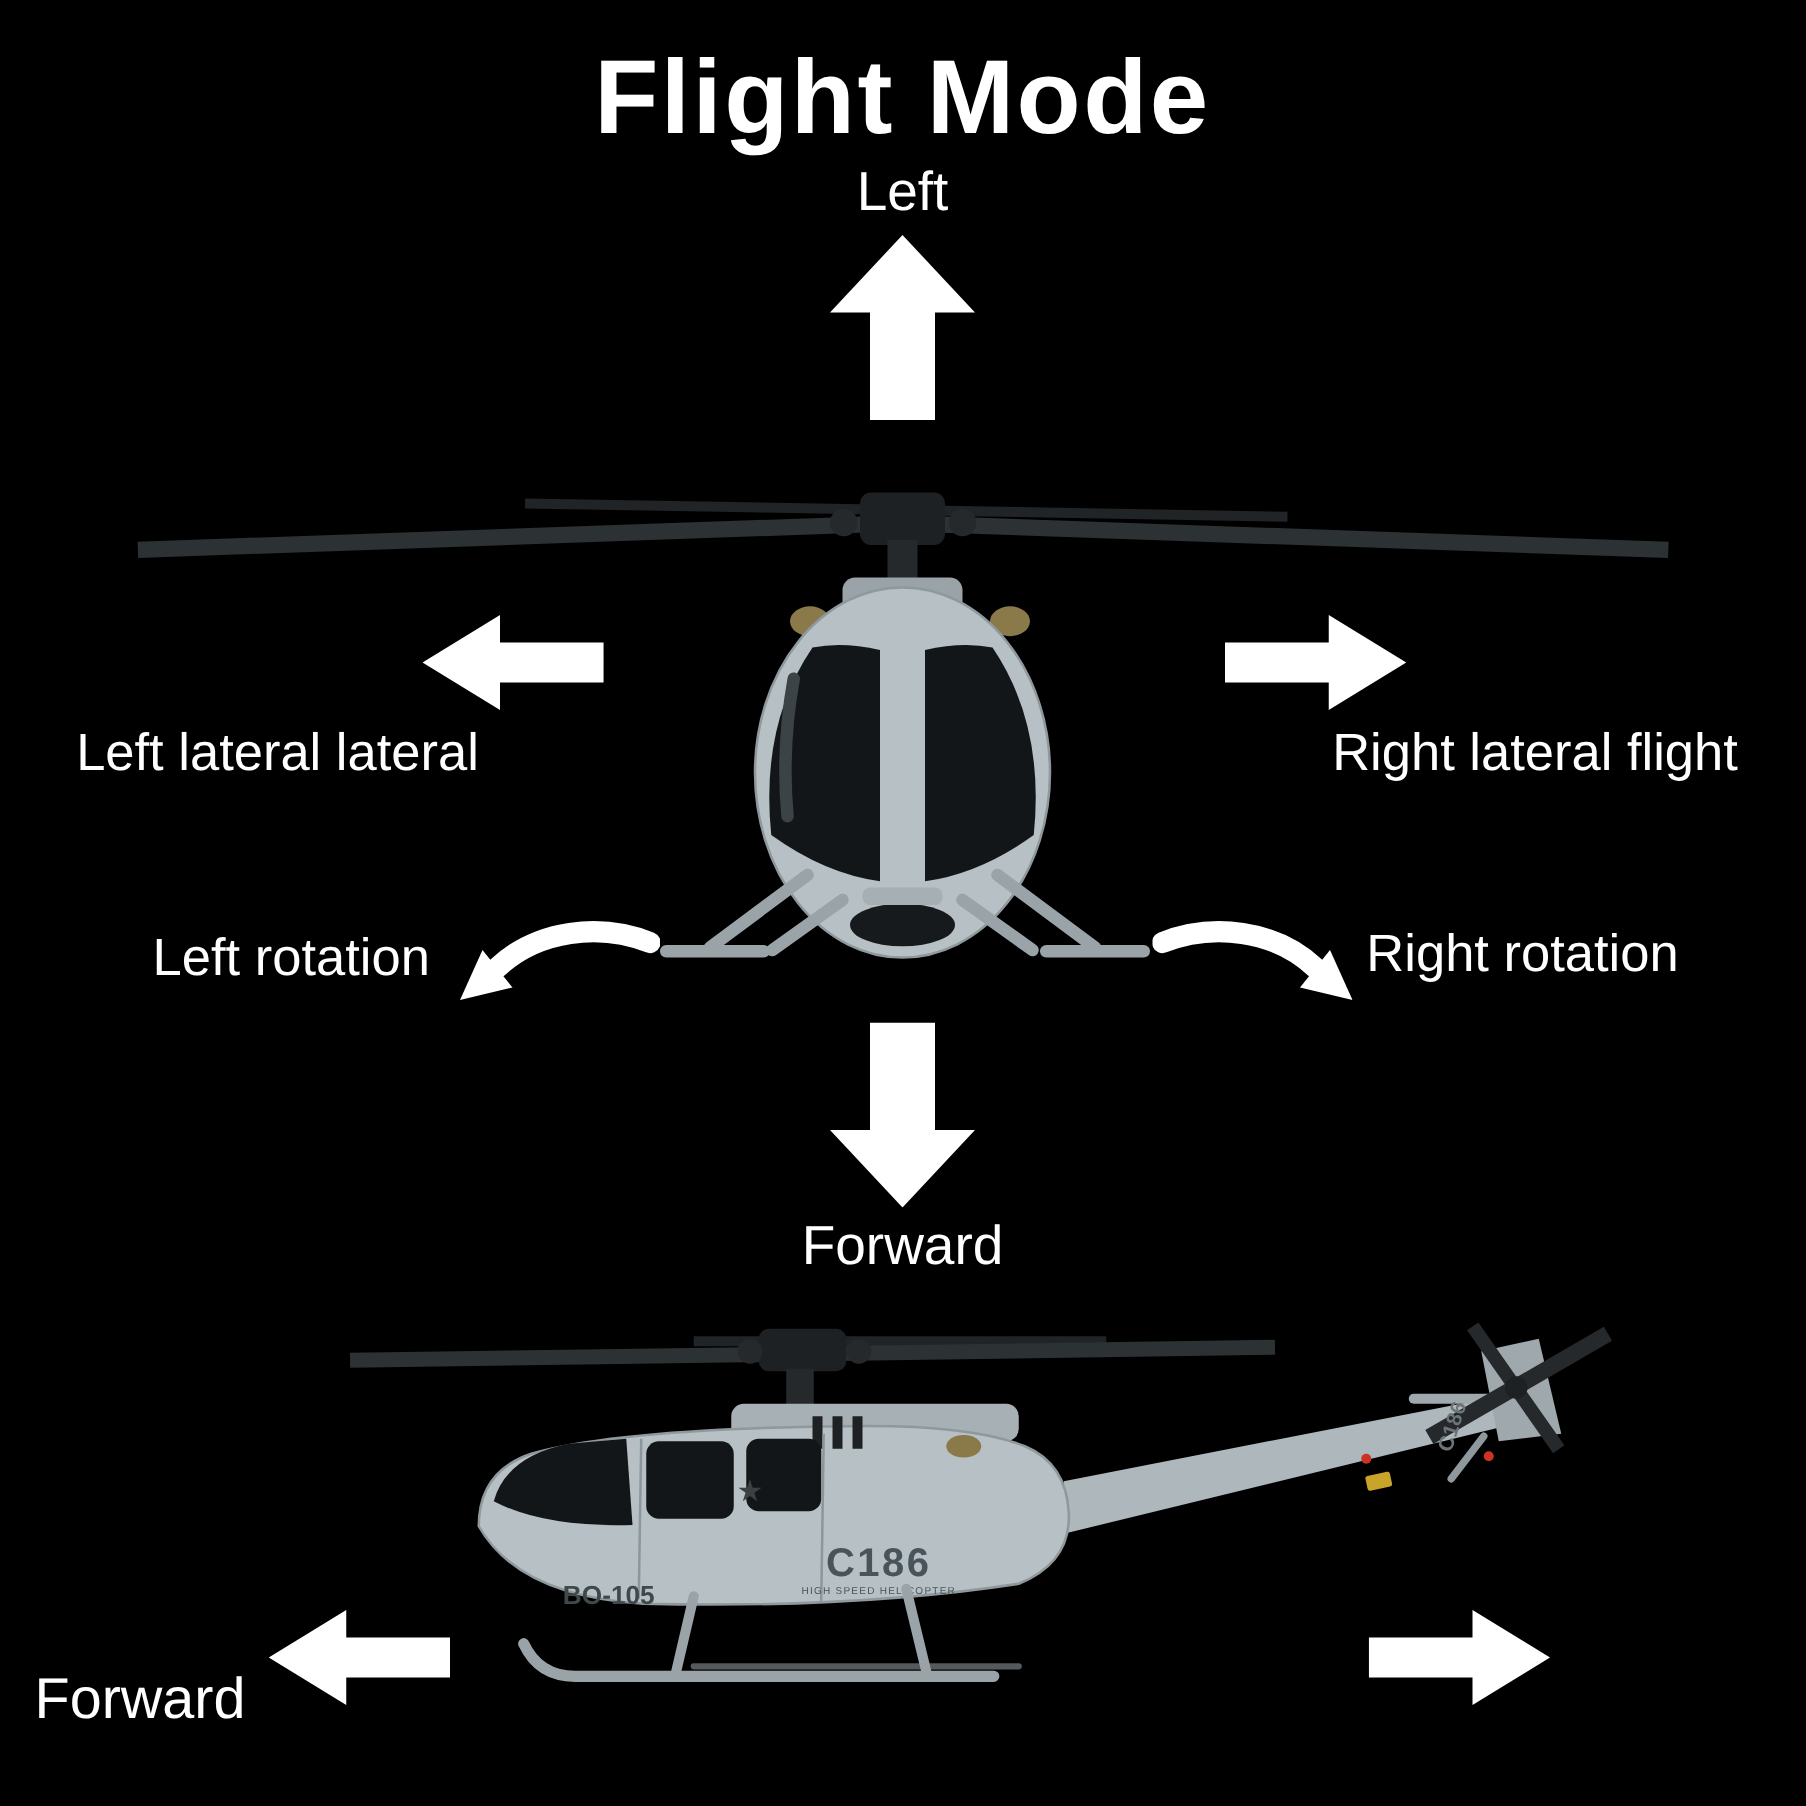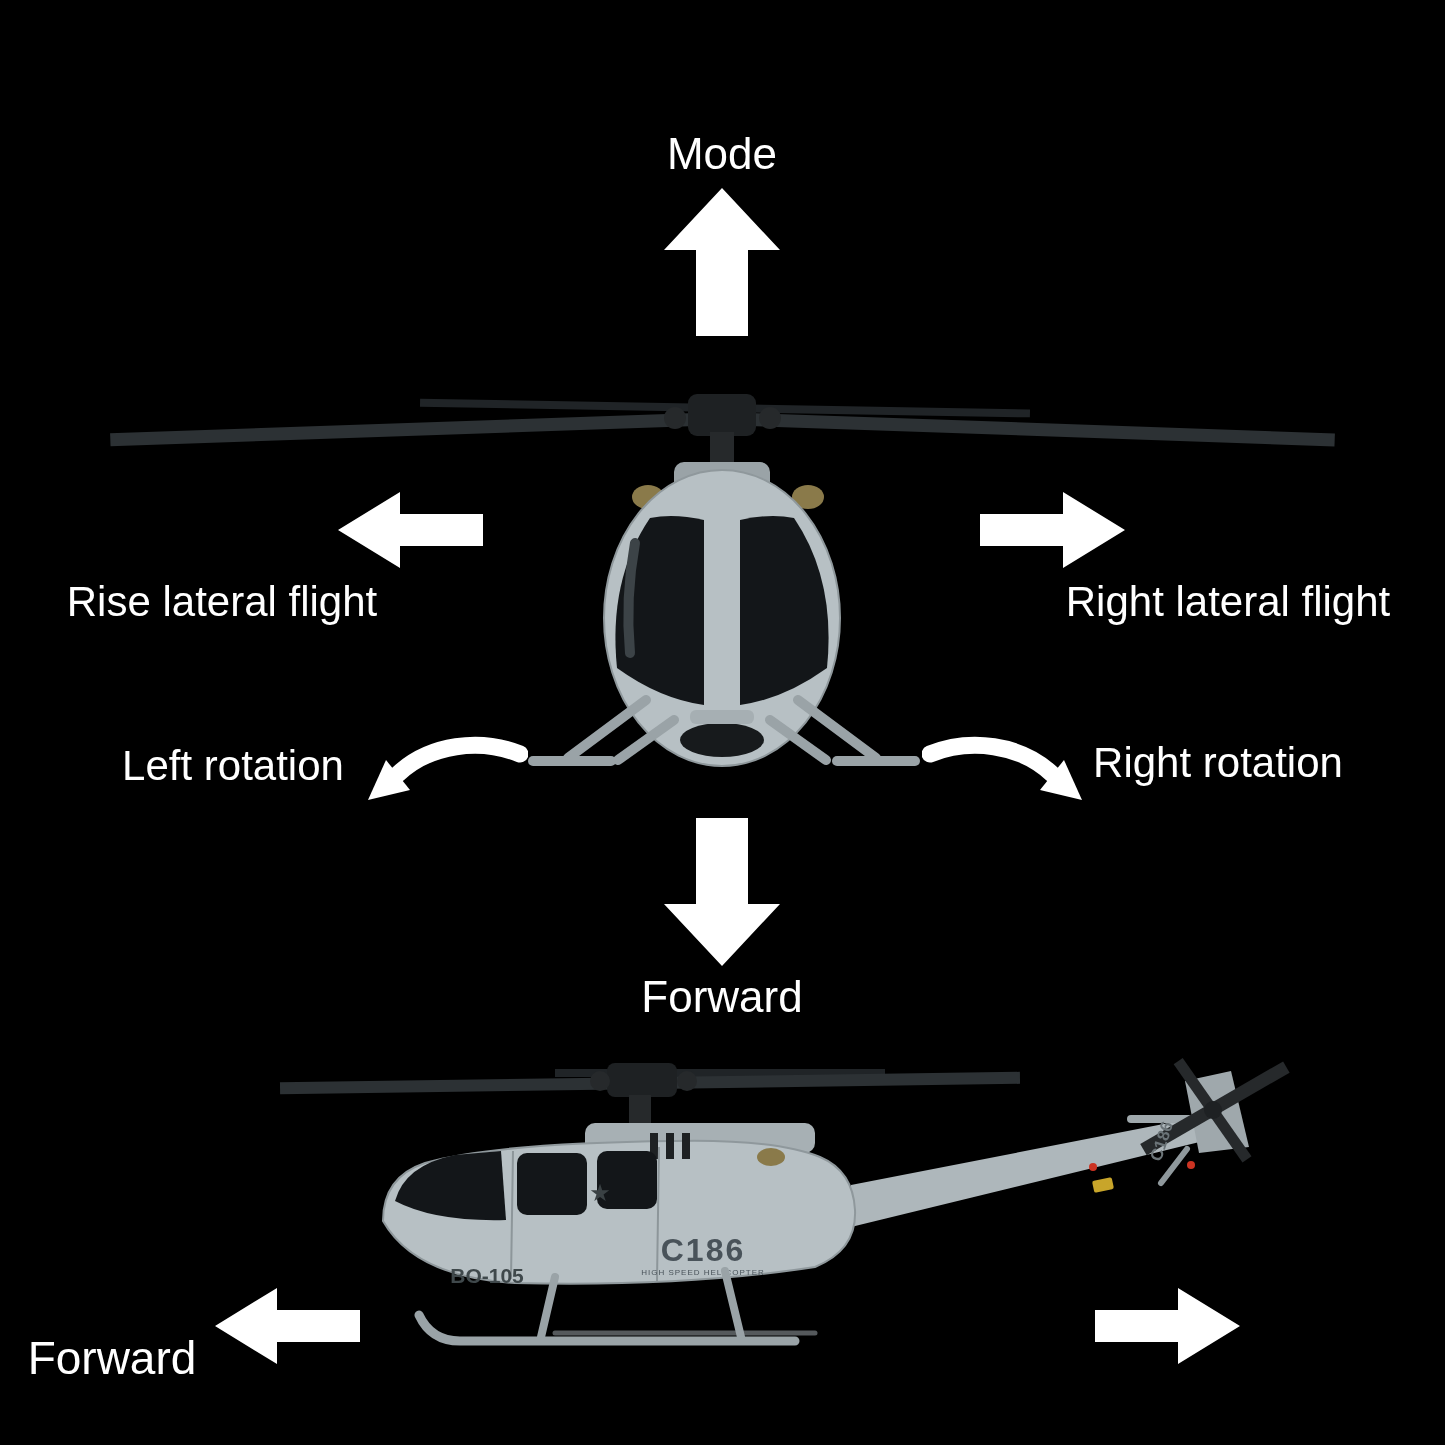--- a/index.html
+++ b/index.html
@@ -19,22 +19,23 @@
   .side    { font-size:42px; font-weight:400; }
   .bottom  { font-size:46px; font-weight:400;margin-top:32px; }
   .icon    { position:absolute; display:block; }
   svg { display:block; }
 </style>
 </head>
 <body>
 
 <div class="stage">
 
+  <div class="label title" style="left:722px; top:78px;">Flight Mode</div>
 
-  <div class="label mid" style="left:722px; top:154px;">Mode</div>
+  <div class="label mid" style="left:722px; top:154px;">Left</div>
   <svg class="icon" style="left:662px; top:188px;" width="120" height="148" viewBox="0 0 120 148">
     <polygon points="60,0 118,62 86,62 86,148 34,148 34,62 2,62" fill="#ffffff"></polygon>
   </svg>
 
   <svg class="icon" style="left:90px; top:368px;" width="1265" height="425" viewBox="0 0 1265 425">
 
     <rect x="20" y="44" width="615" height="13" fill="#2c3134" transform="rotate(-2 632 52)"></rect>
     <rect x="630" y="44" width="615" height="13" fill="#2c3134" transform="rotate(2 632 52)"></rect>
     <rect x="330" y="36" width="610" height="8" fill="#202427" transform="rotate(1 632 40)"></rect>
 
@@ -70,21 +71,21 @@
     <rect x="742" y="388" width="88" height="10" rx="5" fill="#9aa3a7"></rect>
   </svg>
 
   <svg class="icon" style="left:338px; top:492px;" width="145" height="76" viewBox="0 0 145 76">
     <polygon points="0,38 62,0 62,22 145,22 145,54 62,54 62,76" fill="#ffffff"></polygon>
   </svg>
   <svg class="icon" style="left:980px; top:492px;" width="145" height="76" viewBox="0 0 145 76">
     <polygon points="145,38 83,0 83,22 0,22 0,54 83,54 83,76" fill="#ffffff"></polygon>
   </svg>
 
-  <div class="label side" style="left:222px; top:602px;">Rise lateral flight</div>
+  <div class="label side" style="left:222px; top:602px;">Left lateral lateral</div>
   <div class="label side" style="left:233px; top:766px;">Left rotation</div>
 
   <div class="label side" style="left:1228px; top:602px;">Right lateral flight</div>
   <svg class="icon" style="left:368px; top:736px;" width="160" height="75" viewBox="0 0 160 75">
     <path d="M152,18 C112,2 62,8 30,38" stroke="#ffffff" stroke-width="17" fill="none" stroke-linecap="round"></path>
     <polygon points="0,64 42,54 18,24" fill="#ffffff"></polygon>
   </svg>
 
   <div class="label side" style="left:1218px; top:763px;">Right rotation</div>
   <svg class="icon" style="left:922px; top:736px;" width="160" height="75" viewBox="0 0 160 75">

